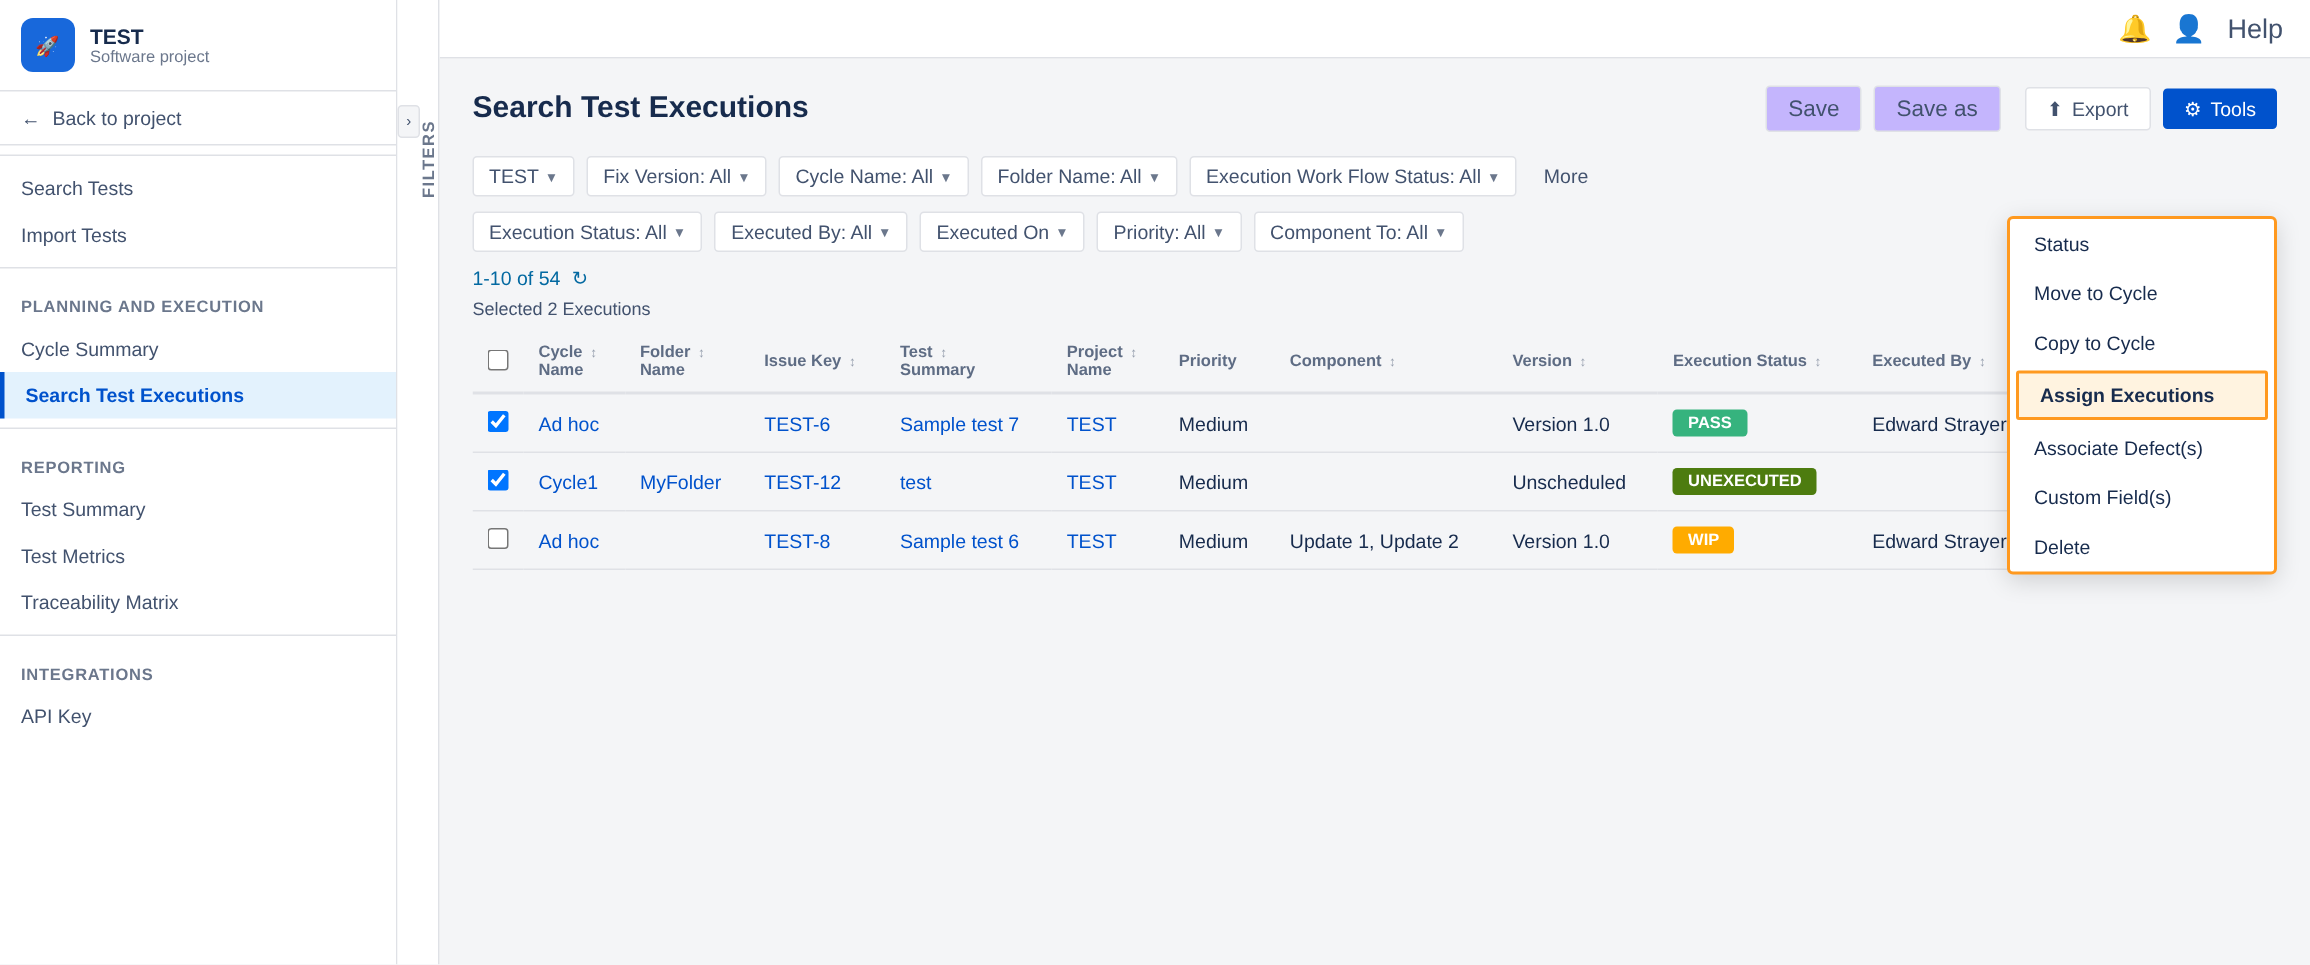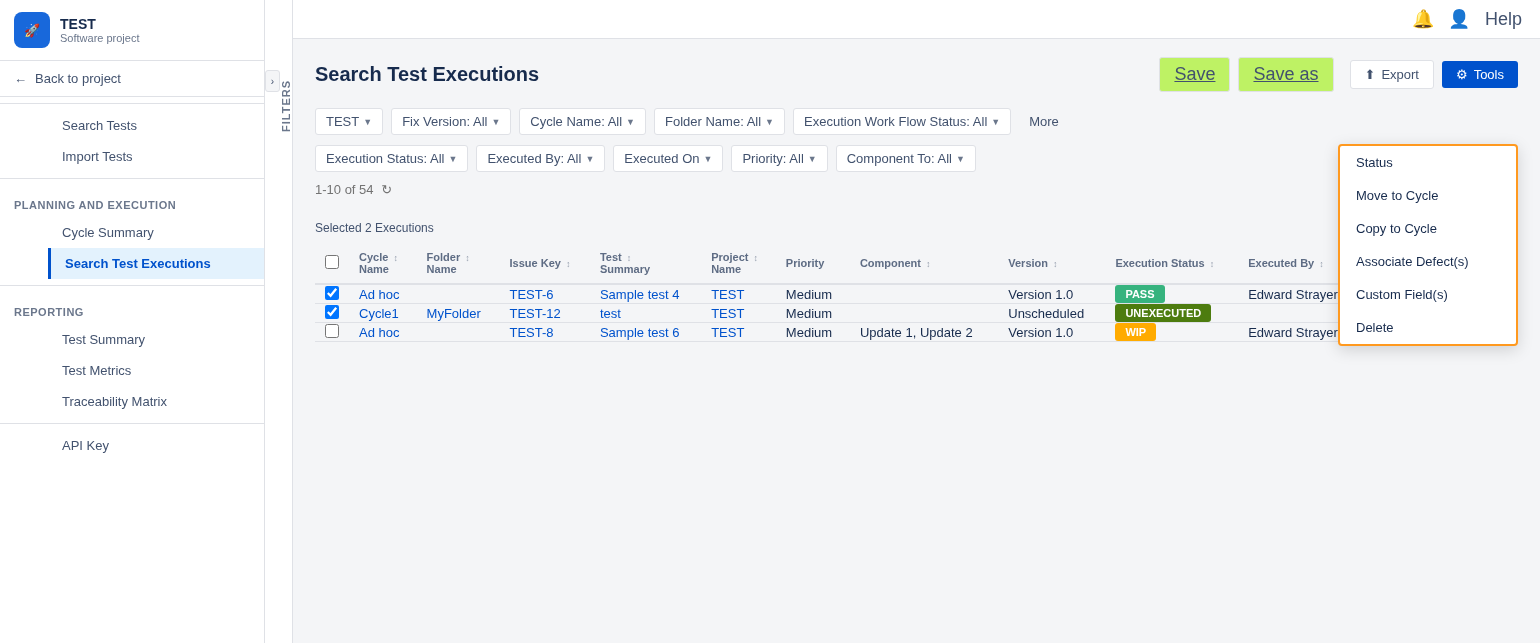--- a/index.html
+++ b/index.html
@@ -44,21 +44,21 @@
       font-weight: 700;
       color: #6b778c;
       text-transform: uppercase;
       padding: 14px 14px 6px;
       letter-spacing: 0.5px;
     }
     .sidebar-item {
       padding: 8px 14px;
       color: #42526e;
       cursor: pointer;
-      display: flex; align-items: center; margin-left: 48px;
+      display: flex; align-items: center;
     }
     .sidebar-item.active { background: #e3f2fd; color: #0052cc; font-weight: 600; border-left: 3px solid #0052cc; }
     .sidebar-divider { border: none; border-top: 1px solid #dfe1e6; margin: 6px 0; }
 
     
     .sidebar-collapse {
       width: 28px; min-width: 28px;
       background: #fff;
       border-right: 1px solid #dfe1e6;
       display: flex; align-items: flex-start; justify-content: center;
@@ -113,26 +113,25 @@
     
     .page-header {
       display: flex; align-items: center; justify-content: space-between;
       margin-bottom: 16px;
     }
     .page-title { font-size: 20px; font-weight: 700; color: #172b4d; }
     .header-actions { display: flex; gap: 8px; align-items: center; }
     .btn {
       padding: 6px 14px;
       border-radius: 3px;
-      font-size: 18px;
+      font-size: 15px;
       cursor: pointer;
       border: 1px solid #dfe1e6;
-      background: #bef264;
+      background: #c4b5fd;
       color: #42526e;
-      text-decoration: underline;
     }
     .btn-tools {
       background: #0052cc; color: #fff;
       border: none;
       padding: 6px 14px;
       border-radius: 3px;
       font-size: 13px;
       cursor: pointer;
       display: flex; align-items: center; gap: 6px;
     }
@@ -168,22 +167,22 @@
       background: transparent;
       cursor: pointer;
       color: #42526e;
       font-size: 13px;
       font-weight: 500;
     }
 
     
     .results-info {
       display: flex; align-items: flex-start; gap: 10px;
-      margin-bottom: 24px;
-      color: #737373;
+      margin-bottom: 6px;
+      color: #0369a1;
       font-size: 13px;
     }
     .selected-info { color: #42526e; font-size: 12px; }
 
     
     .table-wrap { overflow-x: auto; }
     table {
       width: 100%;
       border-collapse: collapse;
       font-size: 12px;
@@ -192,21 +191,21 @@
     th {
       padding: 8px 10px;
       text-align: left;
       color: #5e6c84;
       font-weight: 600;
       border-bottom: 2px solid #dfe1e6;
       white-space: nowrap;
       font-size: 11px;
     }
     td {
-      padding: 0 10px;
+      padding: 10px 10px;
       border-bottom: 1px solid #dfe1e6;
       color: #172b4d;
       vertical-align: middle;
     }
     .link { color: #0052cc; cursor: pointer; text-decoration: none; }
     .badge {
       display: inline-block;
       padding: 3px 10px;
       border-radius: 3px;
       font-size: 11px;
@@ -278,20 +277,21 @@
   <div class="sidebar-item">
     <span>Test Summary</span>
   </div>
   <div class="sidebar-item">
     <span>Test Metrics</span>
   </div>
   <div class="sidebar-item">
     <span>Traceability Matrix</span>
   </div>
   <hr class="sidebar-divider">
+  <div class="sidebar-section-title">INTEGRATIONS</div>
   <div class="sidebar-item">
     <span>API Key</span>
   </div>
 </div>
 
 <div class="sidebar-collapse">
   <div class="collapse-btn">›</div>
   <div class="filters-label">FILTERS</div>
 </div>
 
@@ -394,21 +394,21 @@
             <th>Executed By <span class="sort-icon">↕</span></th>
             <th>Executed</th>
           </tr>
         </thead>
         <tbody id="table-body">
         <tr>
               <td><input type="checkbox" checked="" style=""></td>
               <td><span class="link">Ad hoc</span></td>
               <td><span></span></td>
               <td><span class="link">TEST-6</span></td>
-              <td><span class="link">Sample test 4</span></td>
+              <td><span class="link">Sample test 7</span></td>
               <td><span class="link">TEST</span></td>
               <td><span>Medium</span></td>
               <td><span></span></td>
               <td><span>Version 1.0</span></td>
               <td><span class="badge badge-pass">PASS</span></td>
               <td><span>Edward Strayer</span></td>
               <td><span>07-08-2020 16:54:59</span></td>
             </tr>
             <tr>
               <td><input type="checkbox" checked="" style=""></td>
@@ -439,18 +439,19 @@
               <td><span>07-08-2020 19:41:56</span></td>
             </tr>
           </tbody>
       </table>
     </div>
 
     <div class="dropdown-menu" id="dropdown-menu">
     <div class="dropdown-item">Status</div>
         <div class="dropdown-item">Move to Cycle</div>
         <div class="dropdown-item">Copy to Cycle</div>
+        <div class="dropdown-item highlighted" style="border: 2px solid rgb(255, 153, 31); margin: 2px 4px; border-radius: 2px; padding: 7px 14px;">Assign Executions</div>
         <div class="dropdown-item">Associate Defect(s)</div>
         <div class="dropdown-item">Custom Field(s)</div>
         <div class="dropdown-item">Delete</div>
       </div>
   </div>
 </div>
 
 </body></html>

